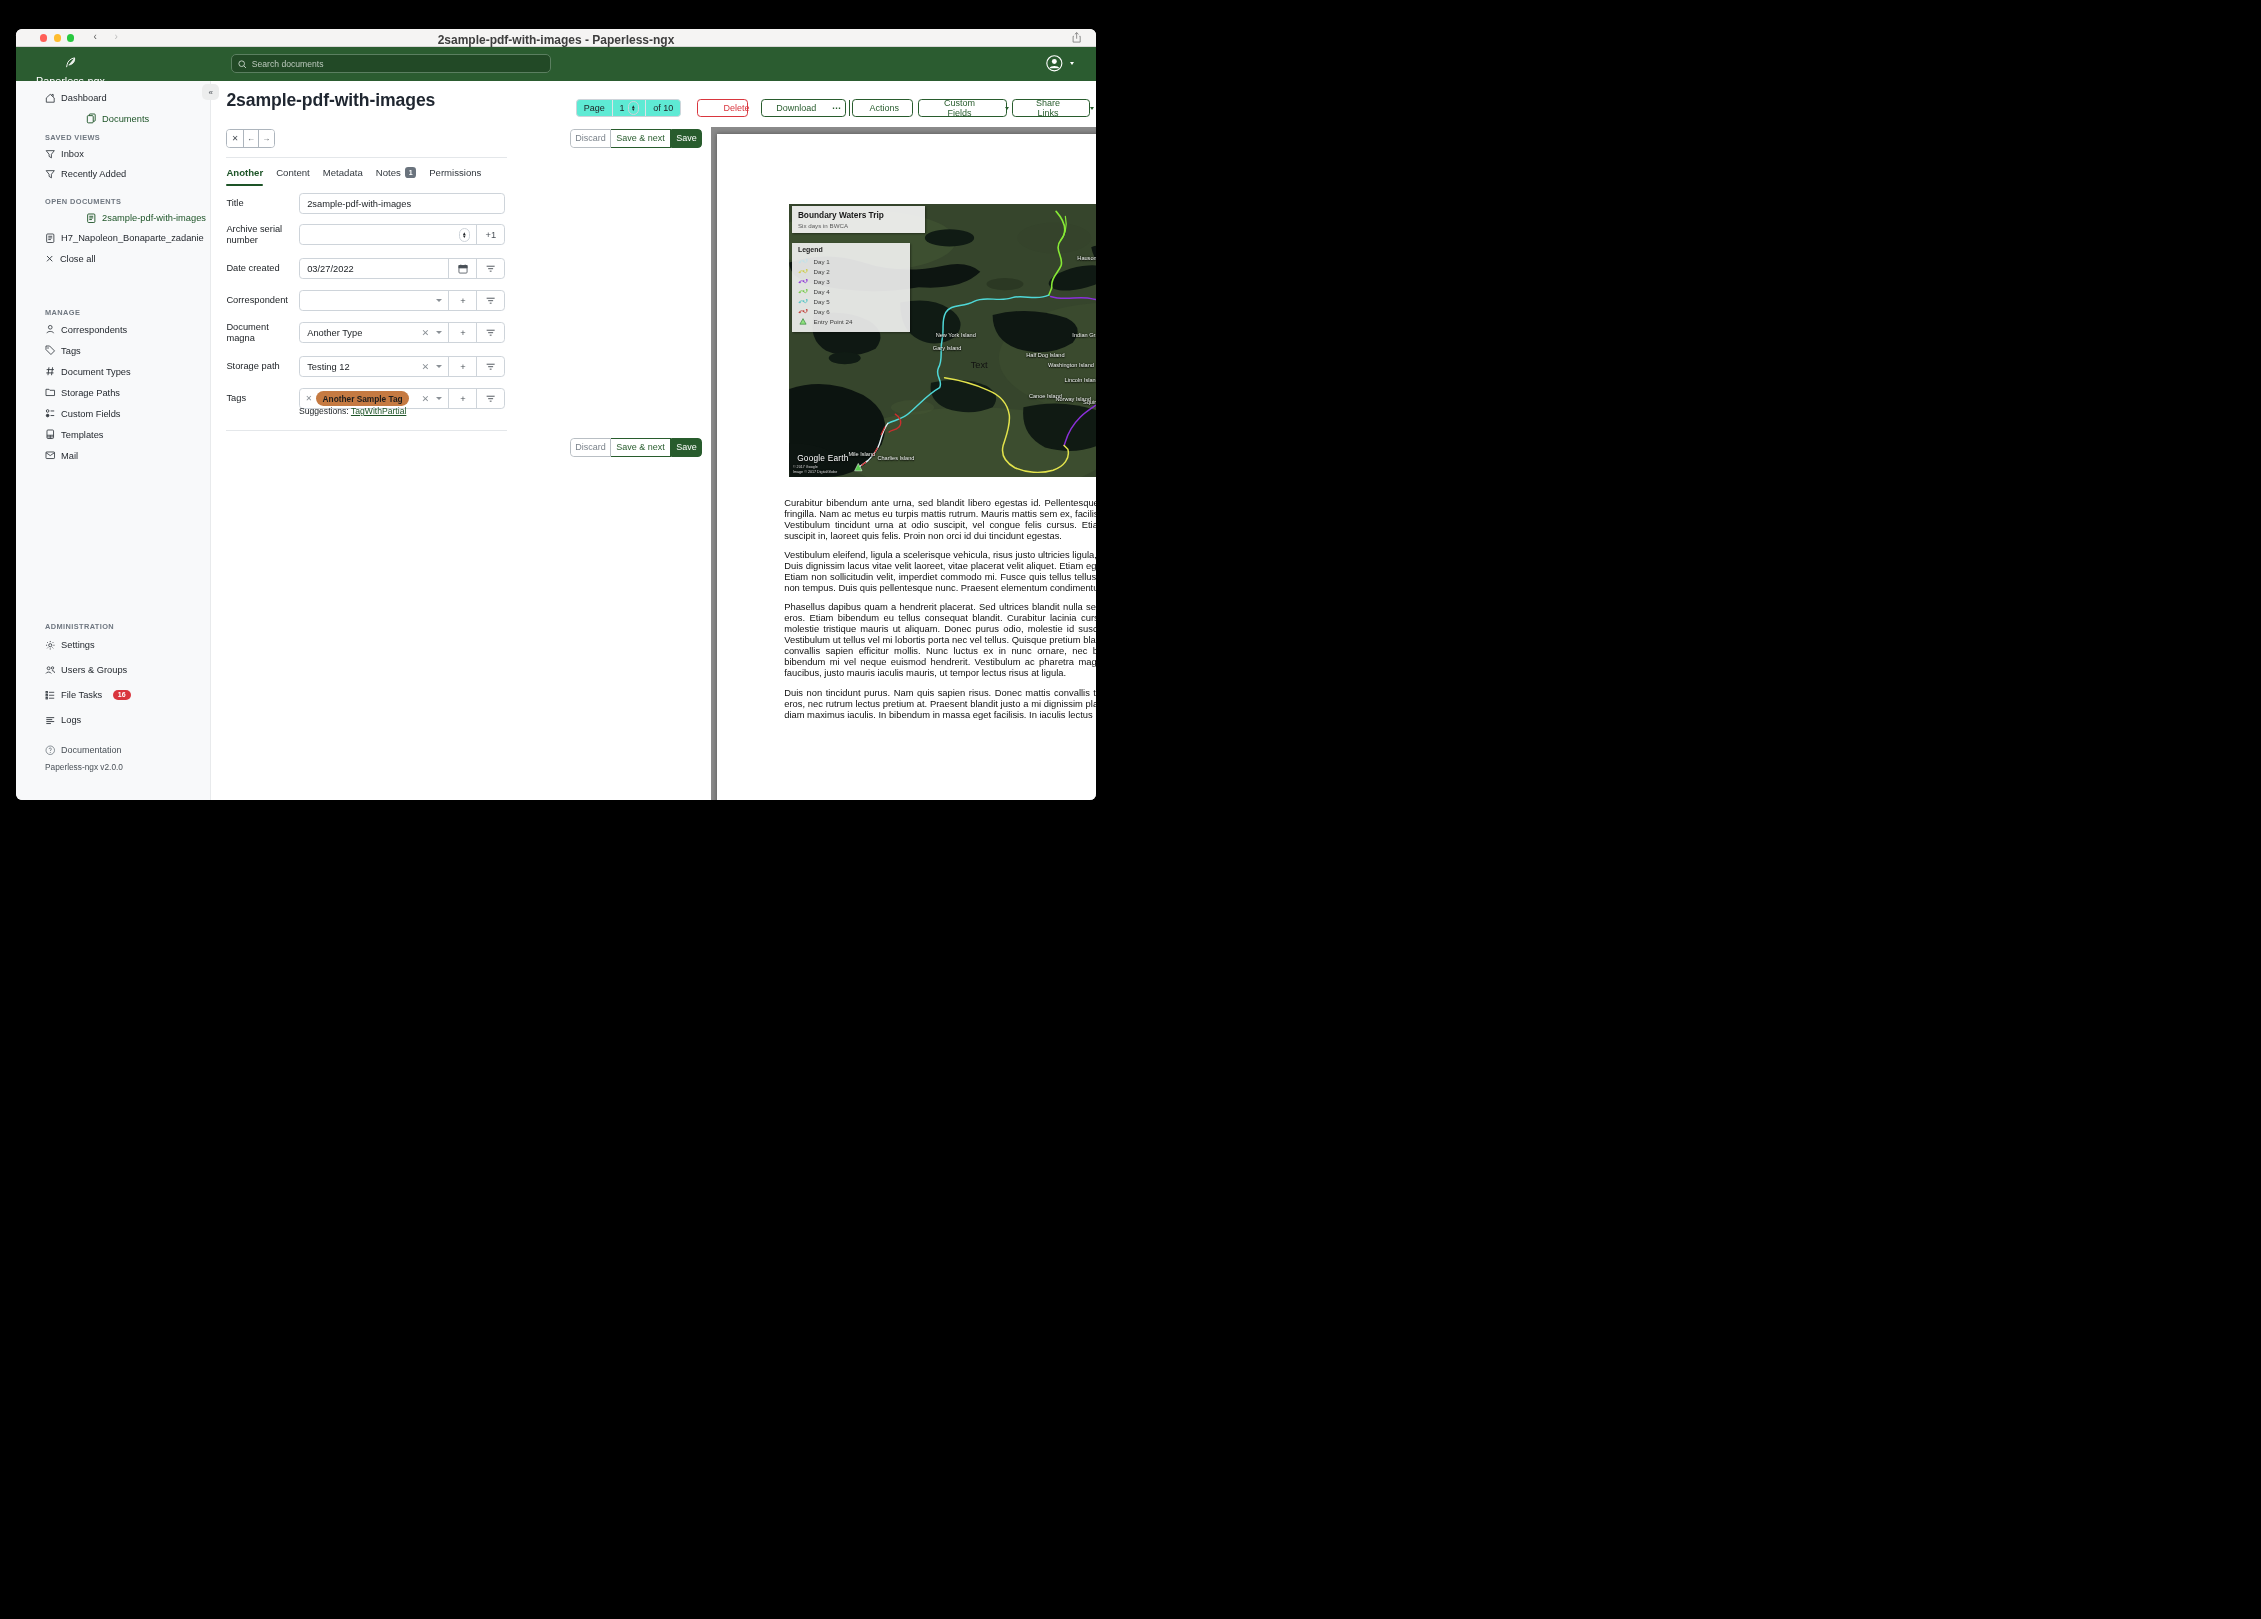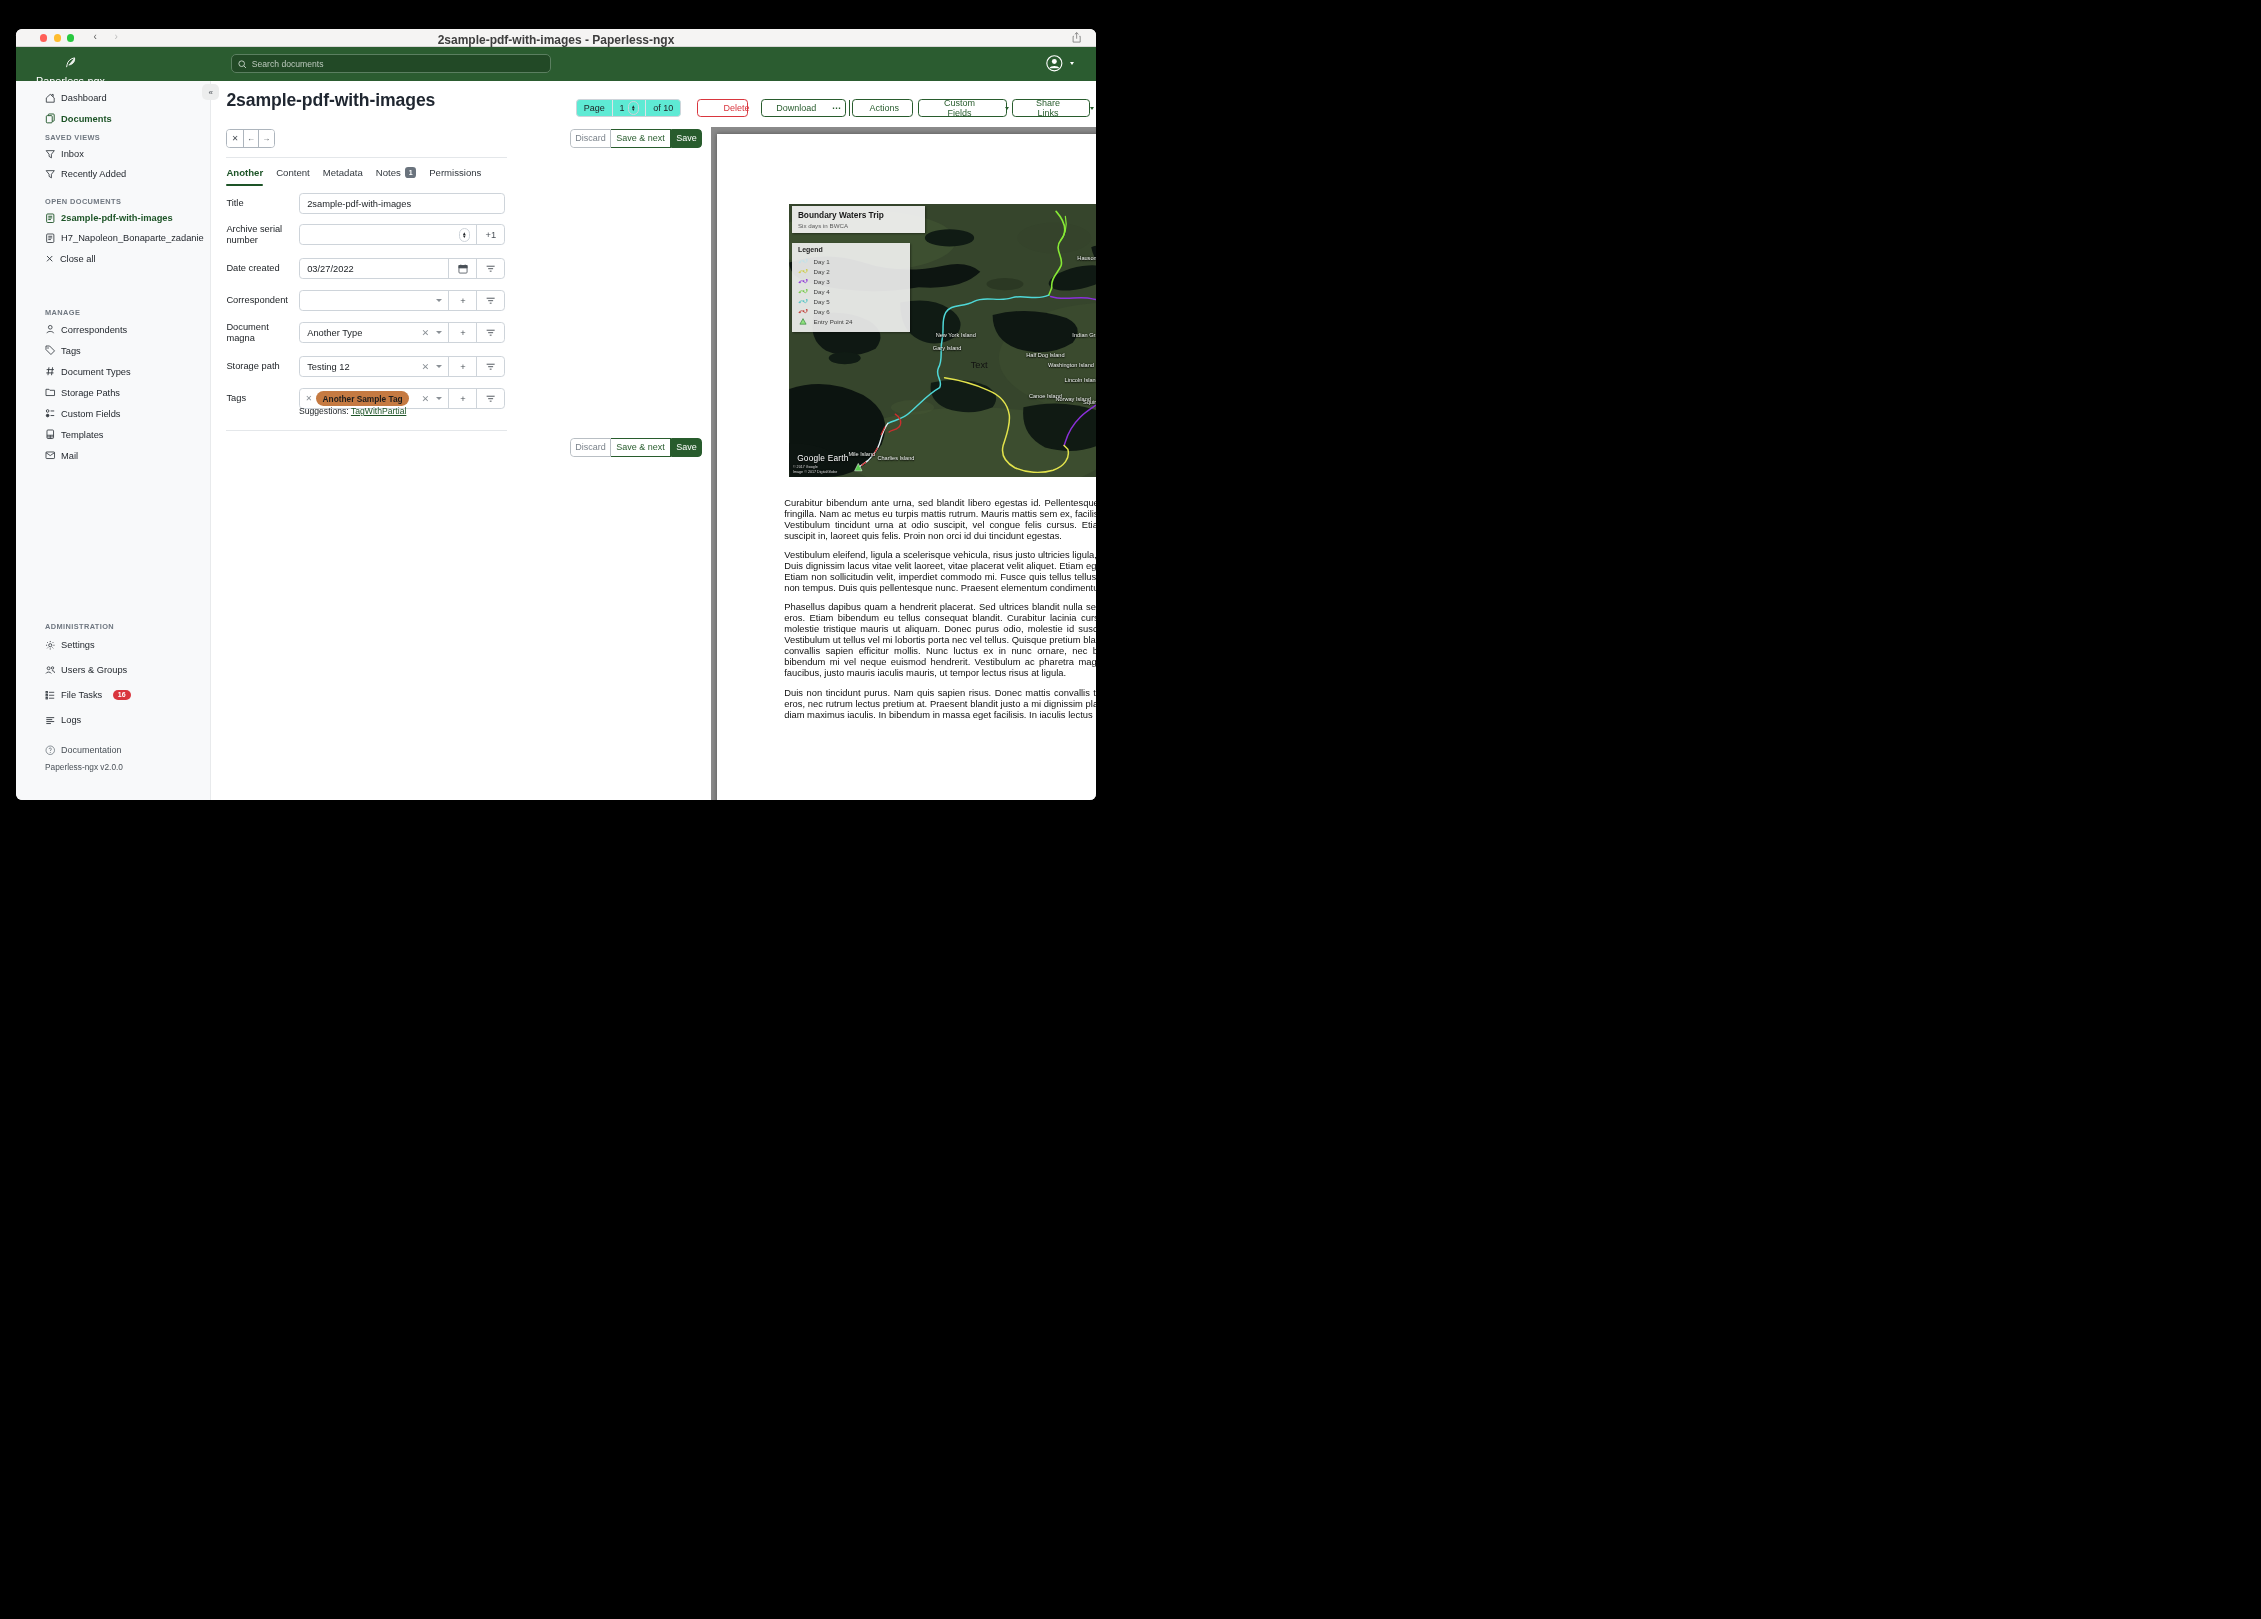--- a/index.html
+++ b/index.html
@@ -20,21 +20,21 @@
   .brand { position:absolute; left:20px; top:9.3px; display:flex; align-items:center; gap:6.2px; color:#fff; font-size:10.8px;flex-direction:column; }
   .search { position:absolute; left:215px; top:7.4px; width:320px; height:19px; background:rgba(0,0,0,.20); border:0.6px solid #5b7f60; border-radius:5px; display:flex; align-items:center; padding:0 6.2px; gap:5px; }
   .search input { background:transparent; border:none; outline:none; color:#dfe7e0; font-size:8.6px; width:100%; font-family:inherit; }
   .search input::placeholder { color:#bcc9bd; }
   .userbox { position:absolute; right:22px; top:8px; display:flex; align-items:center; gap:5px; color:#fff; }
 
   
   .sidebar { position:absolute; left:0; top:52px; bottom:0; width:195px; background:#f8f9fa; border-right:0.6px solid #e8eaec; padding-top:7px; }
   .sb-item { height:20.4px; display:flex; align-items:center; padding-left:29px; gap:5.6px; font-size:9.3px; color:#24292f; cursor:default; }
   .sb-item svg { flex:0 0 auto; }
-  .sb-item.active { color:#1d5427; font-weight:700; }
+  .sb-item.active { color:#1d5427; font-weight:400;margin-left:41px; }
   .sb-head { height:12.3px; display:flex; align-items:center; padding-left:29px; font-size:7.4px; font-weight:700; letter-spacing:0.4px; color:#6f7780; }
   .badge-red { background:#d9363e; color:#fff; border-radius:5.6px; font-size:7px; font-weight:700; padding:1.2px 5px; margin-left:5px; }
   .sb-foot { display:flex; align-items:center; padding-left:29px; gap:5.6px; font-size:9px; color:#495057; height:18.5px; }
   .sb-ver { padding-left:29px; font-size:8.3px; color:#495057; margin-top:2.5px; }
 
   .collapse-btn { position:absolute; left:186px; top:55px; width:17.3px; height:16px; background:#eceded; border:none; border-radius:5px; color:#4a5056; font-size:8px; z-index:5; }
 
   
   .main { position:absolute; left:195px; top:52px; right:0; bottom:0; background:#fff; }
   .pagetitle { position:absolute; left:15.4px; top:9.3px; font-size:17.6px; font-weight:600; color:#1f2630; letter-spacing:-0.1px; }

